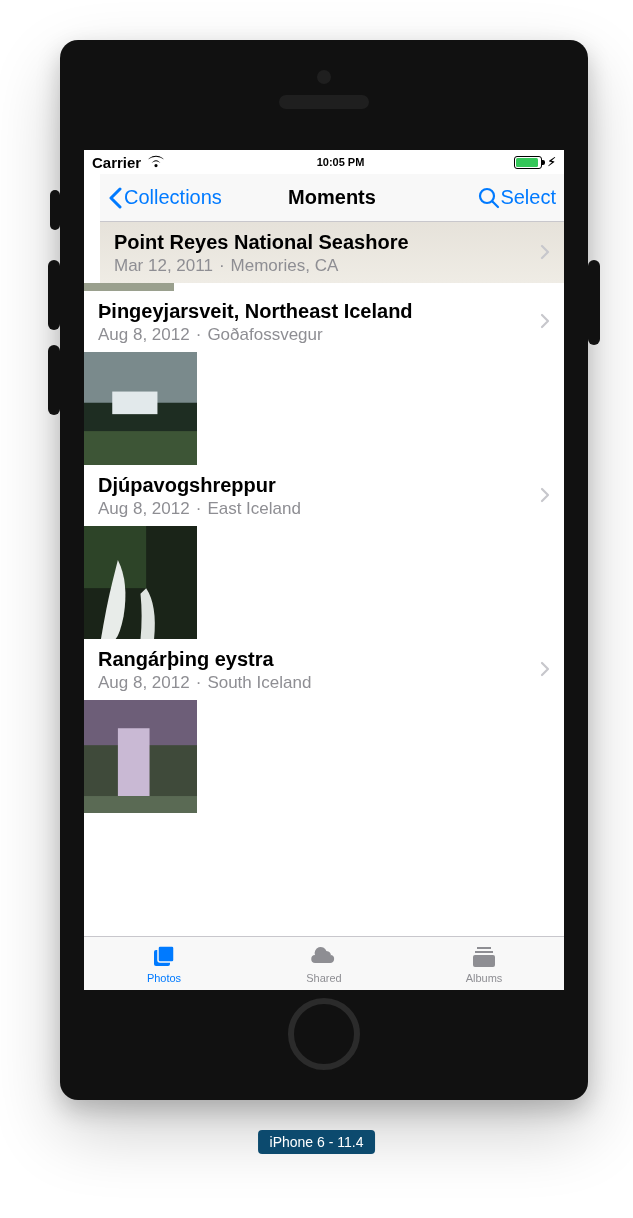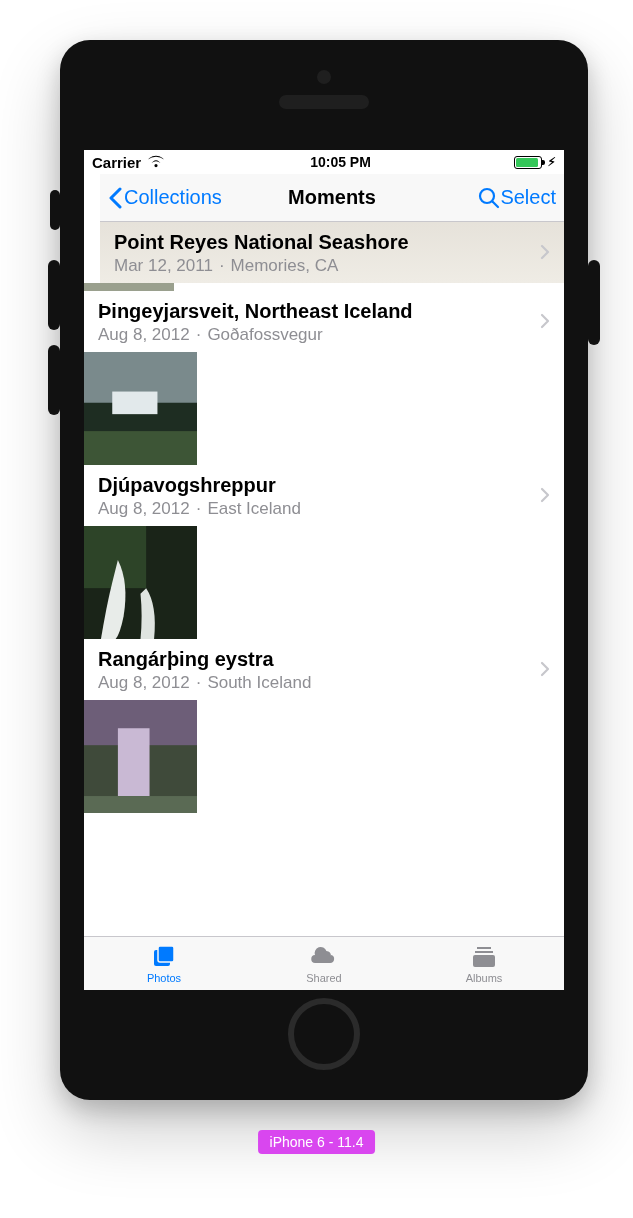--- a/index.html
+++ b/index.html
@@ -2,41 +2,41 @@
 <html><head>
 <meta charset="utf-8">
 <style>
   * { box-sizing: border-box; margin: 0; padding: 0; }
   html, body { width: 633px; height: 1218px; background: #ffffff; font-family: -apple-system, "Helvetica Neue", Helvetica, Arial, sans-serif; }
   .stage { position: relative; width: 633px; height: 1218px; }
 
   
   .phone {
     position: absolute; left: 60px; top: 40px; width: 528px; height: 1060px;
-    background: #111; border-radius: 30px;
+    background: #111; border-radius: 18px;
     box-shadow: 0 30px 70px rgba(0,0,0,.20), 0 10px 25px rgba(0,0,0,.20);
   }
   .side-btn { position: absolute; background:#111; border-radius:6px; }
   .side-mute  { left:-10px; top:150px; width:10px; height:40px; }
   .side-vol1  { left:-12px; top:220px; width:12px; height:70px; }
   .side-vol2  { left:-12px; top:305px; width:12px; height:70px; }
   .side-power { right:-12px; top:220px; width:12px; height:85px; }
   .speaker { position:absolute; left:50%; top:55px; transform:translateX(-50%); width:90px; height:14px; background:#1f1f1f; border-radius:10px; }
   .camera  { position:absolute; left:50%; top:30px; transform:translateX(-50%); width:14px; height:14px; background:#1f1f1f; border-radius:50%; }
   .home    { position:absolute; left:50%; bottom:30px; transform:translateX(-50%); width:72px; height:72px; border-radius:50%; border:6px solid #2b2b2b; background:#111; }
 
   .screen {
     position:absolute; left:24px; right:24px; top:110px; bottom:110px;
     background:#fff; overflow:hidden;
   }
 
   
   .statusbar { height:24px; display:flex; align-items:center; justify-content:space-between; padding:0 8px; font-size:15px; font-weight:600; }
   .status-left { display:flex; align-items:center; gap:6px; }
-  .status-center { position:absolute; left:0; right:0; text-align:center; font-weight:600; font-size:14px; pointer-events:none;margin-left:33px; }
+  .status-center { position:absolute; left:0; right:0; text-align:center; font-weight:600; font-size:11px; pointer-events:none;margin-left:33px; }
   .status-right { display:flex; align-items:center; gap:4px; }
   .battery { width:28px; height:13px; border:1.5px solid #000; border-radius:3px; position:relative; }
   .battery::after { content:""; position:absolute; right:-4px; top:3px; width:2.5px; height:5px; background:#000; border-radius:0 2px 2px 0; }
   .battery-fill { position:absolute; left:1px; top:1px; bottom:1px; width:22px; background:#34c759; border-radius:1.5px; }
   .bolt { font-size:12px; margin-left:2px; }
 
   
   .navbar { height:48px; border-bottom:1px solid #c8c7cc; display:flex; align-items:center; padding:0 8px; position:relative; background:#f8f8f8;margin-left:16px; }
   .nav-back { display:flex; align-items:center; color:#007aff; font-size:20px; gap:2px; }
   .nav-title { position:absolute; left:0; right:0; text-align:center; font-size:20px; font-weight:600; pointer-events:none; }
@@ -58,21 +58,21 @@
   .moment.first .thumb-row .thumb { width:90px; height:8px; background:#9aa08e; }
   .thumb svg { width:100%; height:100%; display:block; }
 
   
   .tabbar { position:absolute; left:0; right:0; bottom:0; height:54px; border-top:1px solid #c8c7cc; background:#f8f8f8; display:flex; }
   .tab { flex:1; display:flex; flex-direction:column; align-items:center; justify-content:center; gap:2px; font-size:11px; color:#8e8e93; }
   .tab.active { color:#007aff; }
   .tab svg { width:26px; height:26px; }
 
   
-  .device-label { position:absolute; left:50%; top:1130px; transform:translateX(-50%); background:#d946ef; color:#fff; font-size:14px; padding:4px 12px; border-radius:4px; }
+  .device-label { position:absolute; left:50%; top:1130px; transform:translateX(-50%); background:#0c4a6e; color:#fff; font-size:14px; padding:4px 12px; border-radius:4px; }
 </style>
 </head>
 <body>
 
 <div class="stage">
   <div class="phone">
     <div class="side-btn side-mute"></div>
     <div class="side-btn side-vol1"></div>
     <div class="side-btn side-vol2"></div>
     <div class="side-btn side-power"></div>

